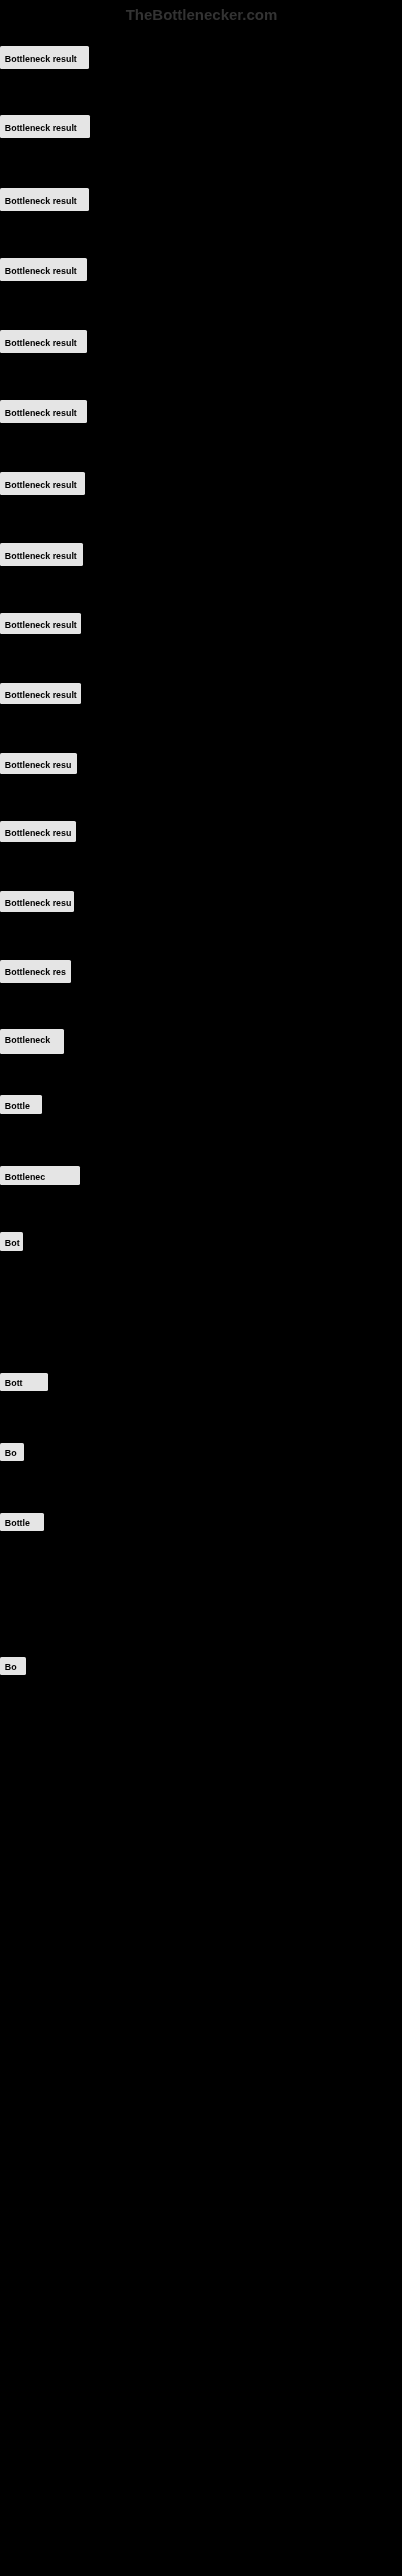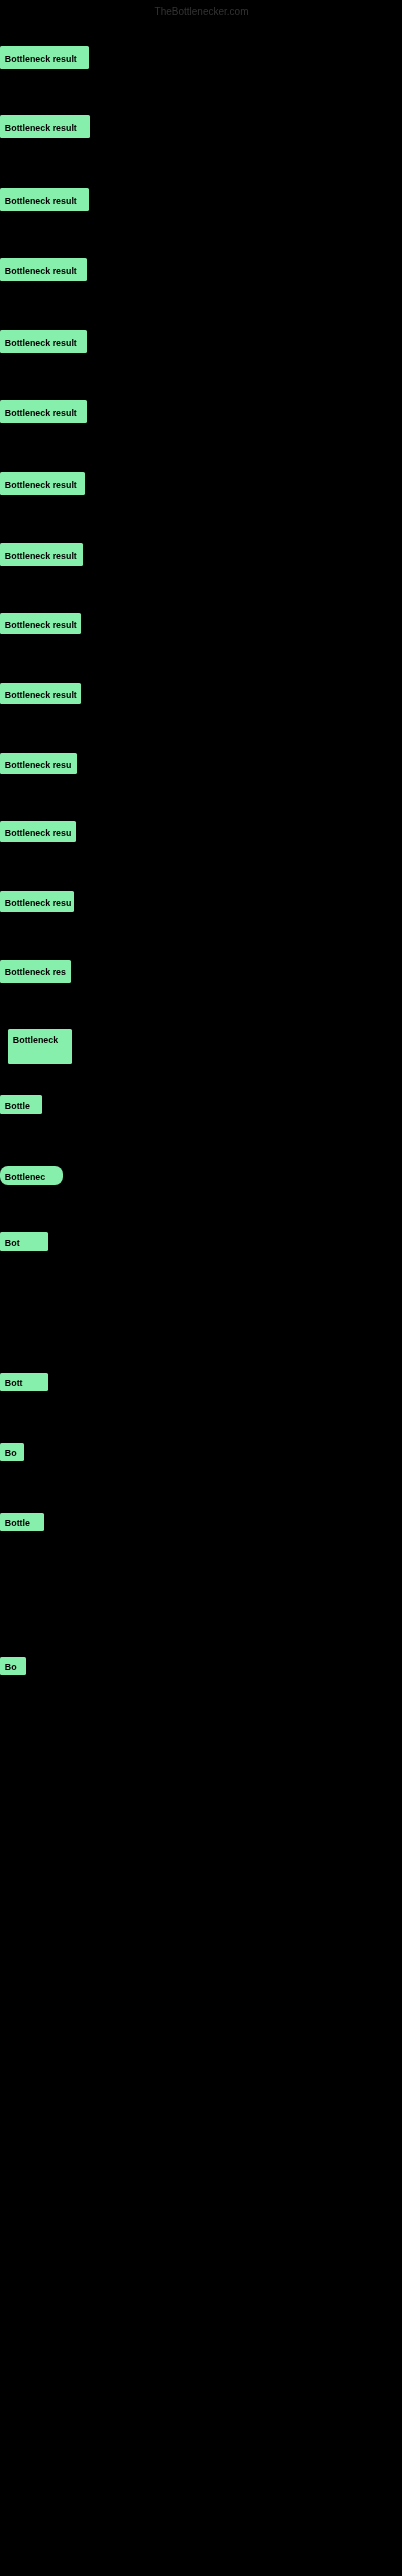--- a/index.html
+++ b/index.html
@@ -13,27 +13,27 @@
       min-height: 2576px;
       font-family: Arial, sans-serif;
       position: relative;
     }
     .site-title {
       position: absolute;
       top: 6.4px;
       left: 50%;
       transform: translateX(-50%);
       color: #333333;
-      font-size: 10px;
-      font-weight: normal;
+      font-size: 15px;
+      font-weight: bold;
       white-space: nowrap;
     }
     .bottleneck-badge {
       position: absolute;
-      background-color: #86efac;
+      background-color: #e5e5e5;
       color: #000000;
       font-size: 8.9px;
       font-weight: bold;
       padding: 2.4px 4.8px;
       border-radius: 1.6px;
       white-space: nowrap;
       overflow: hidden;
     }
     .vertical-line {
       position: absolute;
@@ -54,23 +54,23 @@
     <div class="bottleneck-badge" style="top: 330px; left: 0px; width: 87px; height: 22.5px; line-height: 22.5px;">Bottleneck result</div>
     <div class="bottleneck-badge" style="top: 400px; left: 0px; width: 87px; height: 22.5px; line-height: 22.5px;">Bottleneck result</div>
     <div class="bottleneck-badge" style="top: 472px; left: 0px; width: 85px; height: 22.5px; line-height: 22.5px;">Bottleneck result</div>
     <div class="bottleneck-badge" style="top: 543px; left: 0px; width: 83px; height: 22.5px; line-height: 22.5px;">Bottleneck result</div>
     <div class="bottleneck-badge" style="top: 613px; left: 0px; width: 81px; height: 21px; line-height: 21px;">Bottleneck result</div>
     <div class="bottleneck-badge" style="top: 683px; left: 0px; width: 81px; height: 21px; line-height: 21px;">Bottleneck result</div>
     <div class="bottleneck-badge" style="top: 753px; left: 0px; width: 77px; height: 21px; line-height: 21px;">Bottleneck resu</div>
     <div class="bottleneck-badge" style="top: 821px; left: 0px; width: 76px; height: 21px; line-height: 21px;">Bottleneck resu</div>
     <div class="bottleneck-badge" style="top: 891px; left: 0px; width: 74px; height: 21px; line-height: 21px;">Bottleneck resu</div>
     <div class="bottleneck-badge" style="top: 960px; left: 0px; width: 71px; height: 23px; line-height: 21px;">Bottleneck res</div>
-    <div class="bottleneck-badge" style="top: 1029px; left: 0px; width: 64px; height: 35px; line-height: 19.3px; margin-left: 8px;">Bottleneck</div>
+    <div class="bottleneck-badge" style="top: 1029px; left: 0px; width: 64px; height: 25px; line-height: 19.3px;">Bottleneck</div>
     <div class="bottleneck-badge" style="top: 1095px; left: 0px; width: 42px; height: 19.3px; line-height: 19.3px;">Bottle</div>
-    <div class="bottleneck-badge" style="top: 1166px; left: 0px; width: 63px; height: 19.3px; line-height: 19.3px; border-radius: 8px;">Bottlenec</div>
-    <div class="bottleneck-badge" style="top: 1232px; left: 0px; width: 48px; height: 19.3px; line-height: 19.3px;">Bot</div>
+    <div class="bottleneck-badge" style="top: 1166px; left: 0px; width: 80px; height: 19.3px; line-height: 19.3px;">Bottlenec</div>
+    <div class="bottleneck-badge" style="top: 1232px; left: 0px; width: 23px; height: 19.3px; line-height: 19.3px;">Bot</div>
     <div class="bottleneck-badge" style="top: 1373px; left: 0px; width: 48px; height: 17.7px; line-height: 17.7px;">Bott</div>
     <div class="bottleneck-badge" style="top: 1443px; left: 0px; width: 24px; height: 17.7px; line-height: 17.7px;">Bo</div>
     <div class="bottleneck-badge" style="top: 1513px; left: 0px; width: 44px; height: 17.7px; line-height: 17.7px;">Bottle</div>
     <div class="vertical-line" style="top: 1586px; left: 0px; width: 2.4px; height: 0px;"></div>
     <div class="bottleneck-badge" style="top: 1657px; left: 0px; width: 26px; height: 17.7px; line-height: 17.7px;">Bo</div>
   </div>
 
 
 </body></html>

